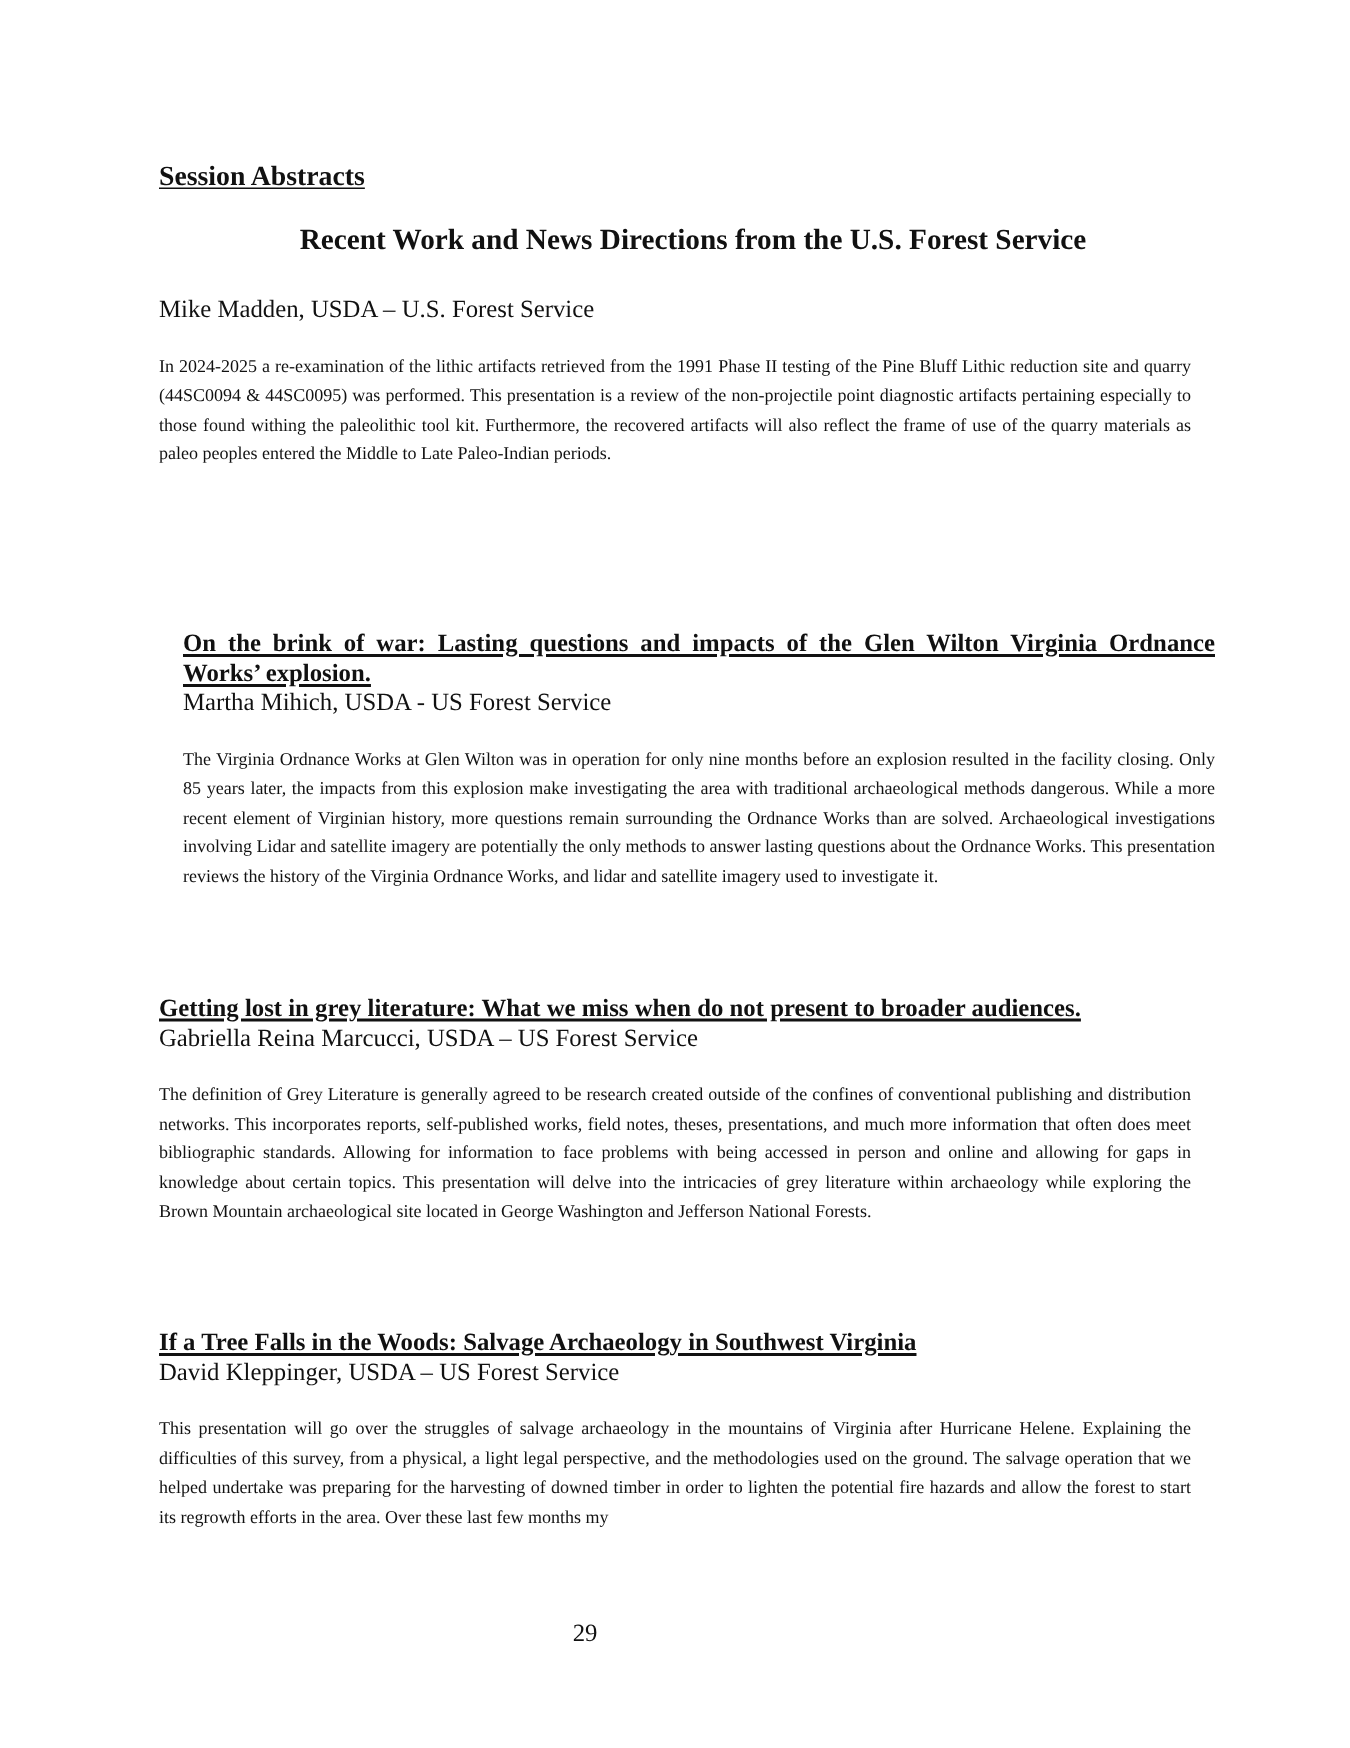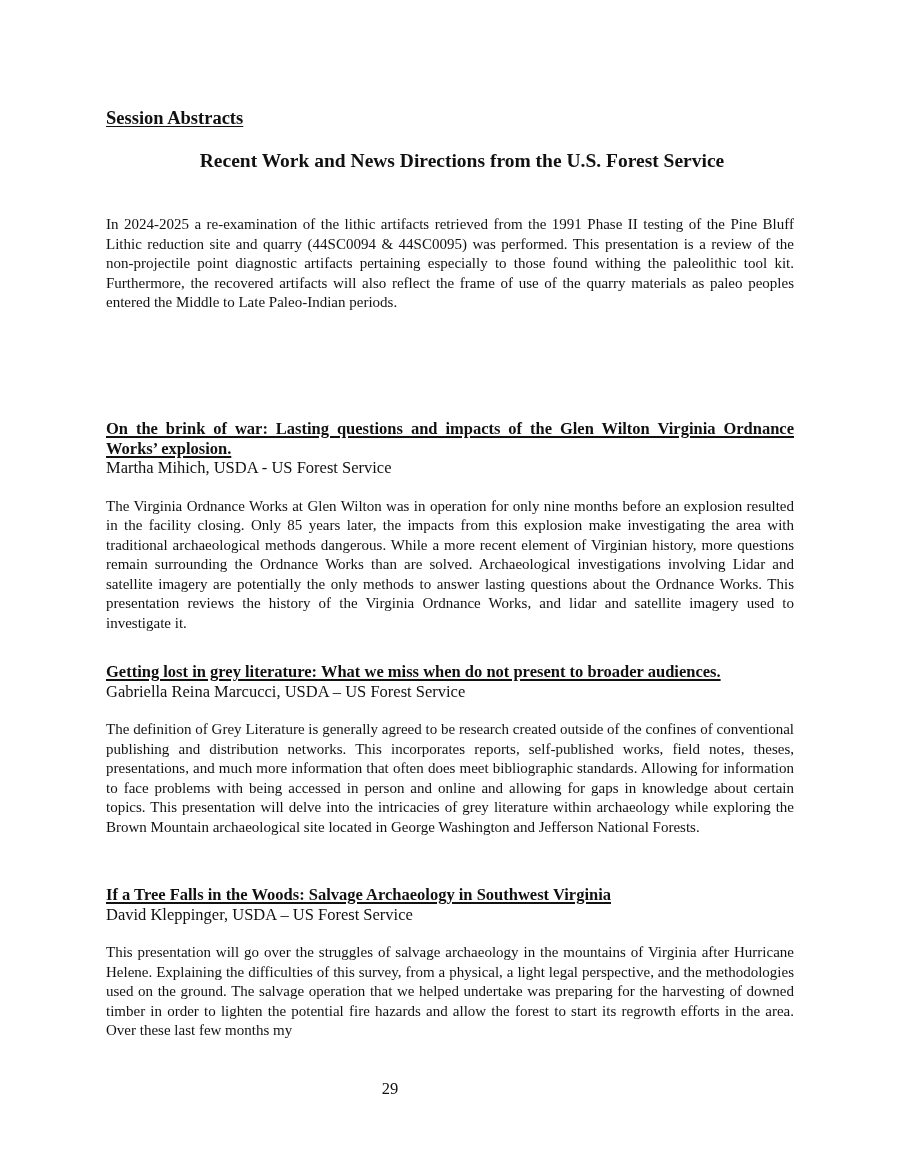--- a/index.html
+++ b/index.html
@@ -8,37 +8,38 @@
   .page { position: absolute; left: 106px; top: 0; width: 688px; }
   .section-heading { position: absolute; top: 108px; left: 0; font-weight: bold;
          font-size: 18.5px; text-decoration: underline; text-underline-offset: 2px; margin: 0; font-family: Liberation Serif, serif; }
   .session-title { position: absolute; top: 150px; left: 12px; width: 688px; text-align: center;
          font-weight: bold; font-size: 19.5px; margin: 0; }
   .abstract { position: absolute; left: 0; width: 688px; }
   .abstract-title { font-weight: bold; font-size: 16.5px; line-height: 19.5px; margin: 0;
          text-decoration: underline; text-underline-offset: 2px; text-decoration-thickness: 1.5px;
          text-align: justify; text-align-last: left; }
   .abstract-author { font-size: 16.5px; line-height: 19.5px; margin: 0; }
-  .abstract-body { font-size: 15px; line-height: 19.5px; margin: 19px 0 0 0;
+  .abstract-body { font-size: 12px; line-height: 19.5px; margin: 19px 0 0 0;
          text-align: justify; }
   .page-number { position: absolute; top: 1079px; left: 0; width: 780px; text-align: center;
          font-size: 16.5px; }
 </style>
 </head>
 <body>
 
 <div class="page">
   <h2 class="section-heading">Session Abstracts</h2>
   <h1 class="session-title">Recent Work and News Directions from the U.S. Forest Service</h1>
 
   <div class="abstract" style="top:196px;">
+    <p class="abstract-author">Mike Madden, USDA – U.S. Forest Service</p>
     <p class="abstract-body">In 2024-2025 a re-examination of the lithic artifacts retrieved from the 1991 Phase II testing of the Pine Bluff Lithic reduction site and quarry (44SC0094 &amp; 44SC0095) was performed.  This presentation is a review of the non-projectile point diagnostic artifacts pertaining especially to those found withing the paleolithic tool kit. Furthermore, the recovered artifacts will also reflect the frame of use of the quarry materials as paleo peoples entered the Middle to Late Paleo-Indian periods.</p>
   </div>
 
-  <div class="abstract" style="top:419px;">
+  <div class="abstract" style="top:419px;margin-left:16px;">
     <p class="abstract-title">On the brink of war: Lasting questions and impacts of the Glen Wilton Virginia Ordnance Works’ explosion.</p>
     <p class="abstract-author">Martha Mihich, USDA - US Forest Service</p>
     <p class="abstract-body">The Virginia Ordnance Works at Glen Wilton was in operation for only nine months before an explosion resulted in the facility closing. Only 85 years later, the impacts from this explosion make investigating the area with traditional archaeological methods dangerous. While a more recent element of Virginian history, more questions remain surrounding the Ordnance Works than are solved. Archaeological investigations involving Lidar and satellite imagery are potentially the only methods to answer lasting questions about the Ordnance Works. This presentation reviews the history of the Virginia Ordnance Works, and lidar and satellite imagery used to investigate it.</p>
   </div>
 
   <div class="abstract" style="top:662px;">
     <p class="abstract-title">Getting lost in grey literature: What we miss when do not present to broader audiences.</p>
     <p class="abstract-author">Gabriella Reina Marcucci, USDA – US Forest Service</p>
     <p class="abstract-body">The definition of Grey Literature is generally agreed to be research created outside of the confines of conventional publishing and distribution networks. This incorporates reports, self-published works, field notes, theses, presentations, and much more information that often does meet bibliographic standards. Allowing for information to face problems with being accessed in person and online and allowing for gaps in knowledge about certain topics. This presentation will delve into the intricacies of grey literature within archaeology while exploring the Brown Mountain archaeological site located in George Washington and Jefferson National Forests.</p>
   </div>

